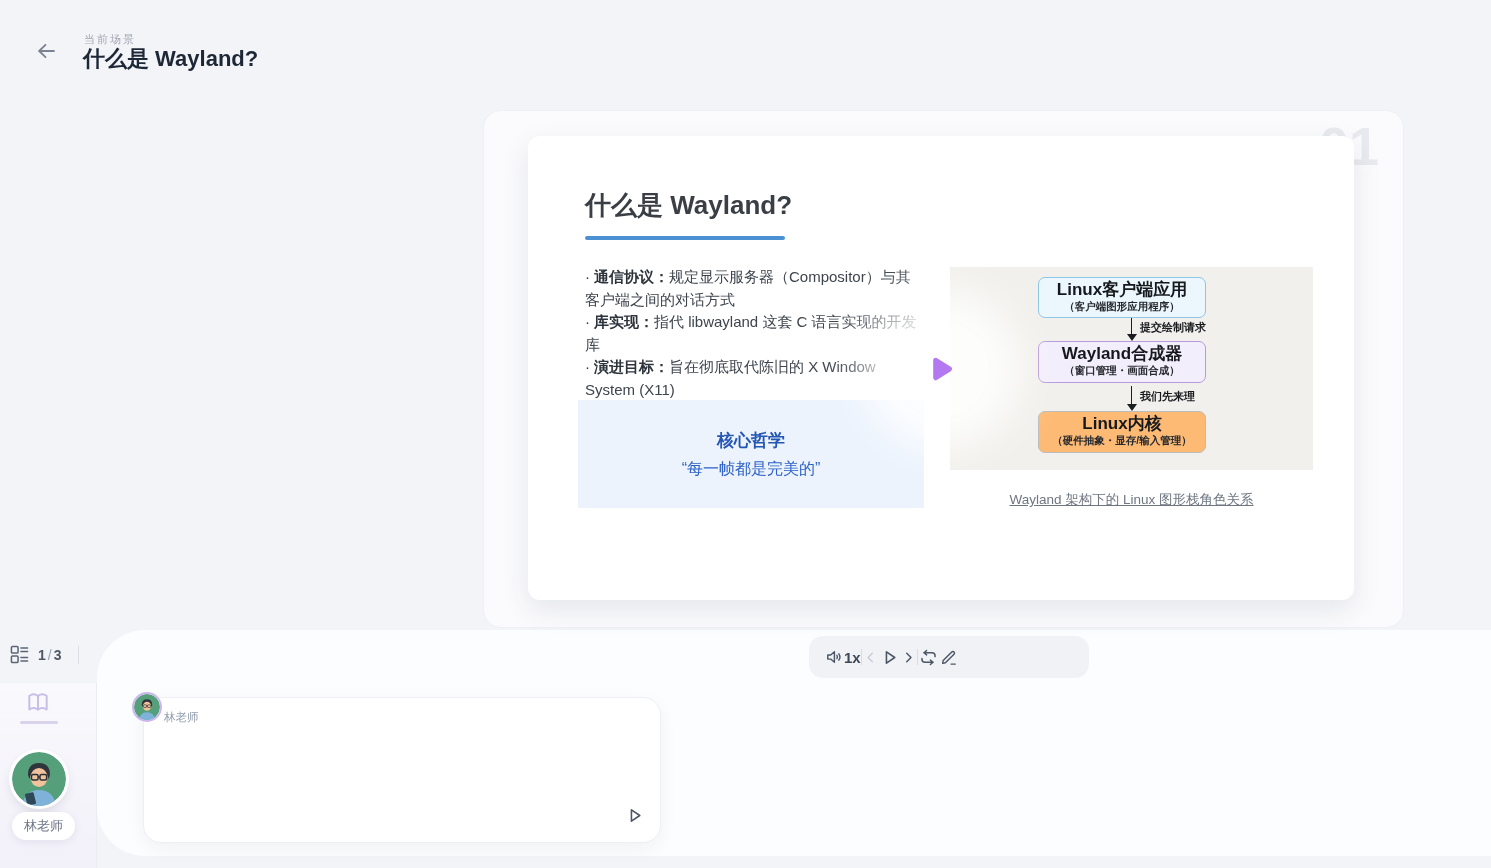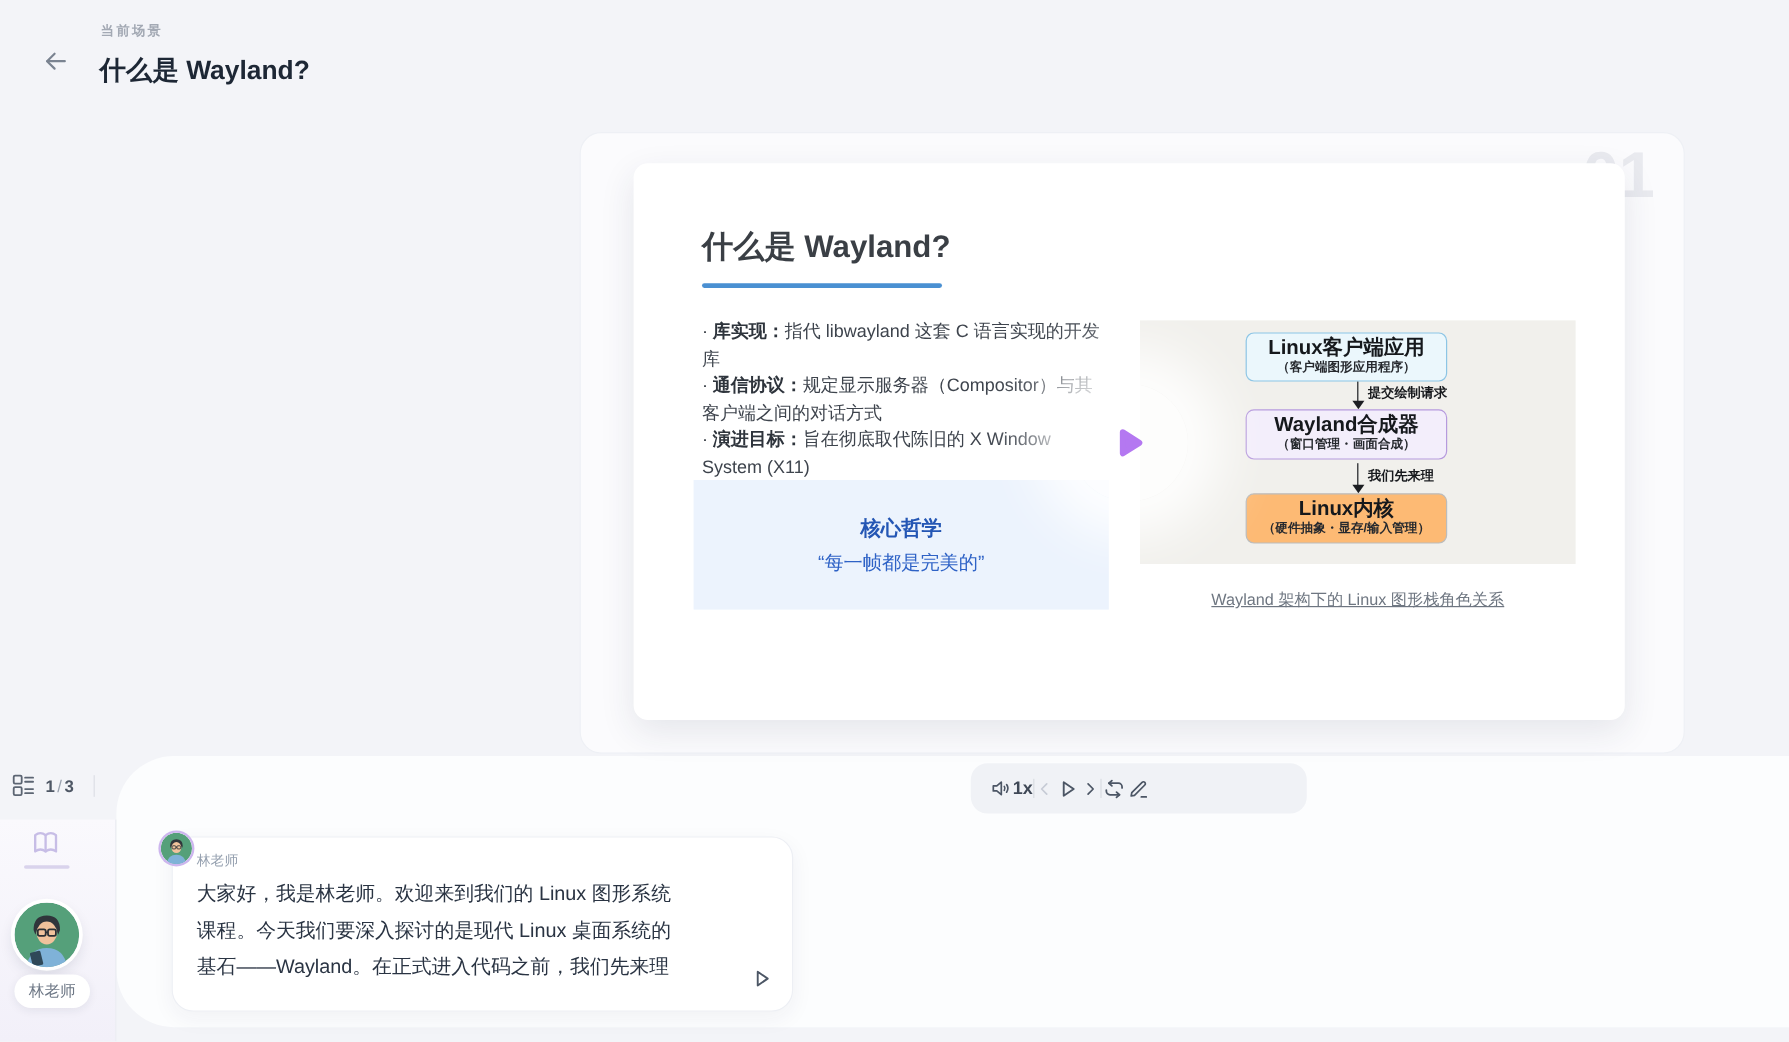--- a/index.html
+++ b/index.html
@@ -2,21 +2,21 @@
 <html><head>
 <meta charset="utf-8">
 <style>
   html,body{margin:0;padding:0;background:#f3f4f8;}
   body{font-family:"Liberation Sans","DejaVu Sans",sans-serif;-webkit-font-smoothing:antialiased;}
   #app{position:relative;width:1491px;height:868px;background:#f3f4f8;overflow:hidden;}
   svg{display:block;}
 
   
   .back-btn{position:absolute;left:34px;top:38px;width:26px;height:26px;background:none;border:none;padding:0;cursor:pointer;color:#7a8391;}
-  .scene-label{position:absolute;left:84px;top:18px;font-size:11px;letter-spacing:2px;color:#a3a9b4;font-weight:700;}
+  .scene-label{position:absolute;left:84px;top:32px;font-size:11px;letter-spacing:2px;color:#a3a9b4;font-weight:400;}
   .page-title{position:absolute;left:83px;top:44px;font-size:22px;font-weight:700;color:#1d2735;}
 
   
   .stage{position:absolute;left:483px;top:110px;width:919px;height:516px;background:#fbfbfd;border:1px solid #eef0f5;border-radius:18px;}
   .slide-number{position:absolute;right:24px;top:8px;font-size:54px;font-weight:800;color:#e9eaef;z-index:1;line-height:1;}
   .slide-card{position:absolute;left:44px;top:25px;width:826px;height:464px;background:#ffffff;border-radius:12px;box-shadow:0 10px 28px rgba(40,50,80,.10);z-index:2;}
   .slide-title{position:absolute;left:57px;top:54px;font-size:26px;font-weight:600;color:#3a3f45;line-height:1.2;}
   .title-underline{position:absolute;left:57px;top:100px;width:200px;height:4px;background:#4a90d2;border-radius:2px;}
   .bullets{position:absolute;left:57px;top:130px;width:340px;font-size:15px;line-height:22.5px;color:#3e444d;z-index:1;}
   .bullet b{color:#2e343c;font-weight:700;}
@@ -84,22 +84,22 @@
   <div class="page-title">什么是 Wayland?</div>
 
   <div class="stage">
     <div class="slide-number">01</div>
 
     <div class="slide-card">
       <div class="slide-title">什么是 Wayland?</div>
       <div class="title-underline"></div>
 
       <div class="bullets">
+        <div class="bullet"><span class="b-marker">·</span><b>通信协议：</b><span>规定显示服务器（Compositor）与其客户端之间的对话方式</span></div>
         <div class="bullet"><span class="b-marker">·</span><b>库实现：</b><span>指代 libwayland 这套 C 语言实现的开发库</span></div>
-        <div class="bullet"><span class="b-marker">·</span><b>通信协议：</b><span>规定显示服务器（Compositor）与其客户端之间的对话方式</span></div>
         <div class="bullet"><span class="b-marker">·</span><b>演进目标：</b><span>旨在彻底取代陈旧的 X Window System (X11)</span></div>
       </div>
 
       <div class="phil-box">
         <div class="phil-title">核心哲学</div>
         <div class="phil-quote">“每一帧都是完美的”</div>
       </div>
 
       <div class="diagram">
         <div class="dnode dnode-1">
@@ -241,25 +241,20 @@
         <ellipse cx="27" cy="25.5" rx="8.5" ry="9.5" fill="#f1c29c"></ellipse>
         <g stroke="#2c3136" stroke-width="1.5" fill="none">
           <rect x="19.5" y="22.5" width="6.6" height="5.4" rx="1.5"></rect>
           <rect x="28" y="22.5" width="6.6" height="5.4" rx="1.5"></rect>
           <path d="M26.1 25 h1.9"></path>
         </g>
         <path d="M10 54 q2.5-16 17-16 q14.5 0 17 16 Z" fill="#7fb2d8"></path>
       </svg>
     </div>
     <div class="sender-name">林老师</div>
-    <div class="msg">
-      <div>大家好，我是林老师。欢迎来到我们的 Linux 图形系统</div>
-      <div>课程。今天我们要深入探讨的是现代 Linux 桌面系统的</div>
-      <div>基石——Wayland。在正式进入代码之前，我们先来理</div>
-    </div>
     <button class="msg-play">
       <span>
         <svg width="21" height="21" viewBox="0 0 24 24" fill="none" stroke="currentColor" stroke-width="1.8" stroke-linejoin="round">
             <path d="M8.5 5.5 L18 12 L8.5 18.5 Z"></path>
           </svg>
       </span>
     </button>
   </div>
 
 </div>

